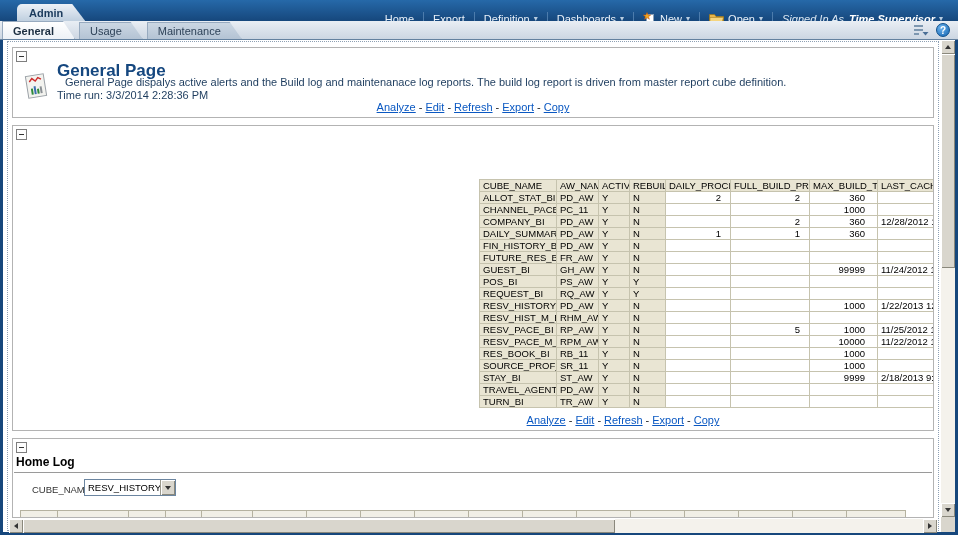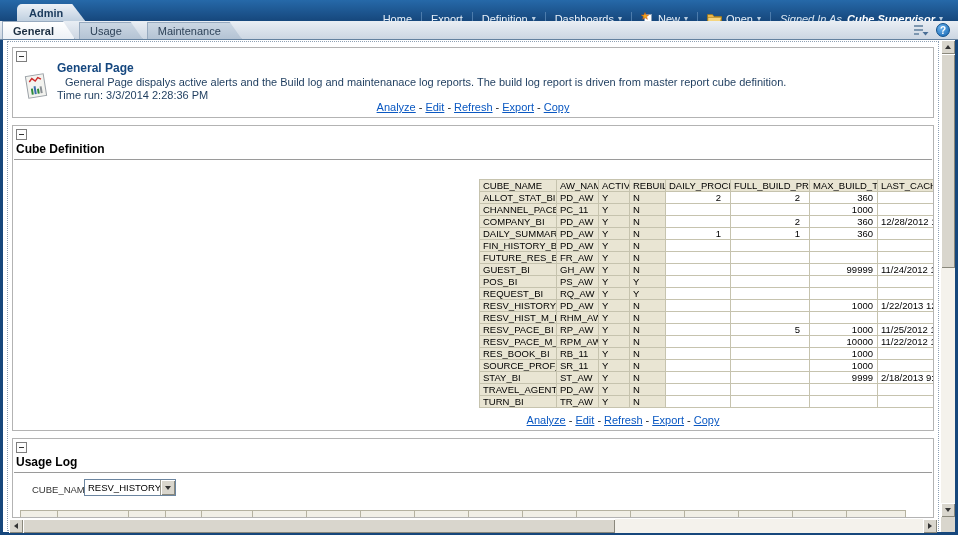--- a/index.html
+++ b/index.html
@@ -46,21 +46,21 @@
   .panel{position:absolute;left:4px;right:4px;background:#fff;border:1px solid #b3b3b3;box-sizing:border-box;}
   .panel-gp{top:5px;height:71px;}
   .panel-cd{top:83px;height:306px;}
   .panel-bl{top:396px;height:80px;overflow:hidden;}
 
   .collapse-box{position:absolute;left:3px;top:3px;width:9px;height:9px;background:#fdfdfd;
     border:1px solid #7e7e7e;cursor:pointer;}
   .collapse-box::after{content:"";position:absolute;left:2px;top:4px;width:5px;height:1px;background:#333;}
 
   .gp-icon{position:absolute;left:8px;top:25px;}
-  .gp-title{position:absolute;left:44px;top:13px;font-size:12px;font-weight:bold;color:#15477f;}
+  .gp-title{position:absolute;left:44px;top:13px;font-size:17px;font-weight:bold;color:#15477f;}
   .gp-desc{position:absolute;left:52px;top:28px;font-size:11px;color:#1d3c5e;}
   .gp-time{position:absolute;left:44px;top:41px;font-size:11px;color:#1d3c5e;}
 
   .links-row{position:absolute;left:0;right:0;text-align:center;font-size:11px;color:#222;}
   .links-row a{color:#0a58c2;text-decoration:underline;cursor:pointer;}
   .links-row .sep{margin:0 3px;color:#222;}
   .gp-links{top:53px;}
   .cd-links{top:288px;left:300px;right:0;}
 
   .section-title{position:absolute;left:1px;right:1px;top:16px;font-size:12px;font-weight:bold;color:#000;
@@ -68,21 +68,21 @@
 
   
   .tablewrap{position:absolute;left:466px;top:53px;right:0;overflow:hidden;}
   table.cube{border-collapse:collapse;table-layout:fixed;width:488px;
     font-size:9.5px;font-family:"Liberation Sans","DejaVu Sans",sans-serif;}
   table.cube th,table.cube td{border:1px solid #c6c3ae;height:11px;padding:0 3px;
     overflow:hidden;white-space:nowrap;text-align:left;font-weight:normal;color:#000;}
   table.cube thead th{background:#e9e5d3;}
   table.cube td.dim{background:#e9e5d3;}
   table.cube td.num{text-align:right;padding-right:9px;}
-  table.cube td.num.c6{padding-right:4px;}
+  table.cube td.num.c6{padding-right:12px;}
   col.c0{width:77px}col.c1{width:42px}col.c2{width:31px}col.c3{width:36px}
   col.c4{width:65px}col.c5{width:79px}col.c6{width:68px}col.c7{width:90px}
 
   
   .bl-label{position:absolute;left:19px;top:45px;font-size:9.5px;color:#333;}
   .bl-select{position:absolute;left:71px;top:40px;width:92px;height:17px;background:#fff;
     border:1px solid #6b85a0;box-sizing:border-box;display:flex;align-items:center;cursor:pointer;}
   .bl-select .val{flex:1;font-size:9.5px;color:#000;padding-left:3px;white-space:nowrap;overflow:hidden;}
   .bl-select .btn{width:15px;height:100%;background:#d9d6cd;border-left:1px solid #9a988c;
     display:flex;align-items:center;justify-content:center;box-sizing:border-box;
@@ -152,21 +152,21 @@
               <path d="M0.5 1.5 h5 l1.5 2 h7.5 v7 h-14 z" fill="#e8b64c" stroke="#9c7414" stroke-width="0.7"></path>
               <path d="M1 4.5 h13.5 l-2 6 H0.8 z" fill="#f5d57f" stroke="#9c7414" stroke-width="0.5"></path>
             </svg>
         </span>
         <a>Open</a>
           <span class="caret">▾</span>
       </span>
       <span class="navsep"></span>
       <span class="navitem signedin">
         <span>Signed In As</span>
-        <b>Cube Supervisor</b>
+        <b>Time Supervisor</b>
         <span class="caret">▾</span>
       </span>
     </nav>
   </div>
 
   <div class="tabstrip">
     <div class="tabs">
       <div class="tab active">
           <span>General</span>
         </div>
@@ -212,21 +212,20 @@
         <div class="gp-title">General Page</div>
         <div class="gp-desc">General Page dispalys active alerts and the Build log and maintenanace log reports. The build log report is driven from master report cube definition.</div>
         <div class="gp-time">Time run: 3/3/2014 2:28:36 PM</div>
         <div class="links-row gp-links">
           <a>Analyze</a><span class="sep">-</span><a>Edit</a><span class="sep">-</span><a>Refresh</a><span class="sep">-</span><a>Export</a><span class="sep">-</span><a>Copy</a>
         </div>
       </section>
 
       <section class="panel panel-cd">
         <div class="collapse-box"></div>
-        <div class="section-title">Cube Definition</div>
         <div class="tablewrap">
           <table class="cube">
             <colgroup>
                 <col class="c0">
                 <col class="c1">
                 <col class="c2">
                 <col class="c3">
                 <col class="c4">
                 <col class="c5">
                 <col class="c6">
@@ -428,21 +427,21 @@
               </tbody>
           </table>
         </div>
         <div class="links-row cd-links">
           <a>Analyze</a><span class="sep">-</span><a>Edit</a><span class="sep">-</span><a>Refresh</a><span class="sep">-</span><a>Export</a><span class="sep">-</span><a>Copy</a>
         </div>
       </section>
 
       <section class="panel panel-bl">
         <div class="collapse-box"></div>
-        <div class="section-title">Usage Log</div>
+        <div class="section-title">Home Log</div>
         <span class="bl-label">CUBE_NAME</span>
         <div class="bl-select">
           <span class="val">RESV_HISTORY_BI</span>
           <span class="btn">
               <span class="arrow-d"></span>
             </span>
         </div>
         <div class="cliprow">
             <span class="cell" style="width: 38px;"></span>
             <span class="cell" style="width: 72px;"></span>

